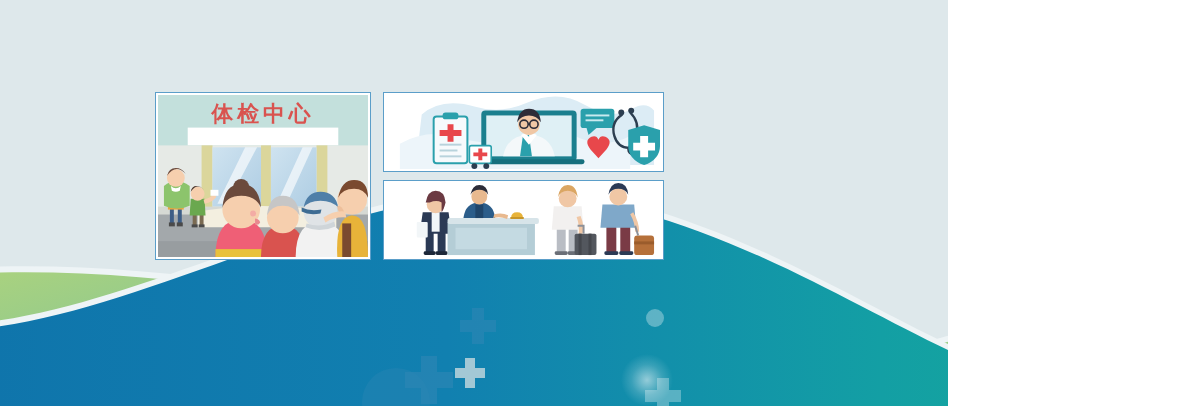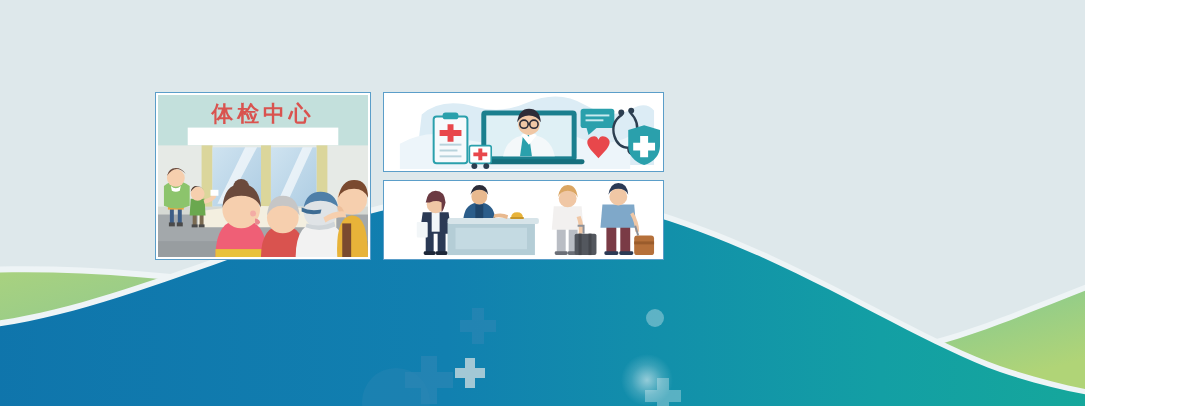--- a/index.html
+++ b/index.html
@@ -4,21 +4,21 @@
 <style>
   html, body {
     margin: 0;
     padding: 0;
   }
   body {
     font-family: "Liberation Sans", sans-serif;
   }
   #page {
     position: relative;
-    width: 1085px;
+    width: 948px;
     height: 406px;
     overflow: hidden;
     background: #dee8eb;
   }
   .bg-waves {
     position: absolute;
     inset: 0;
     width: 1200px;
     height: 406px;
   }

